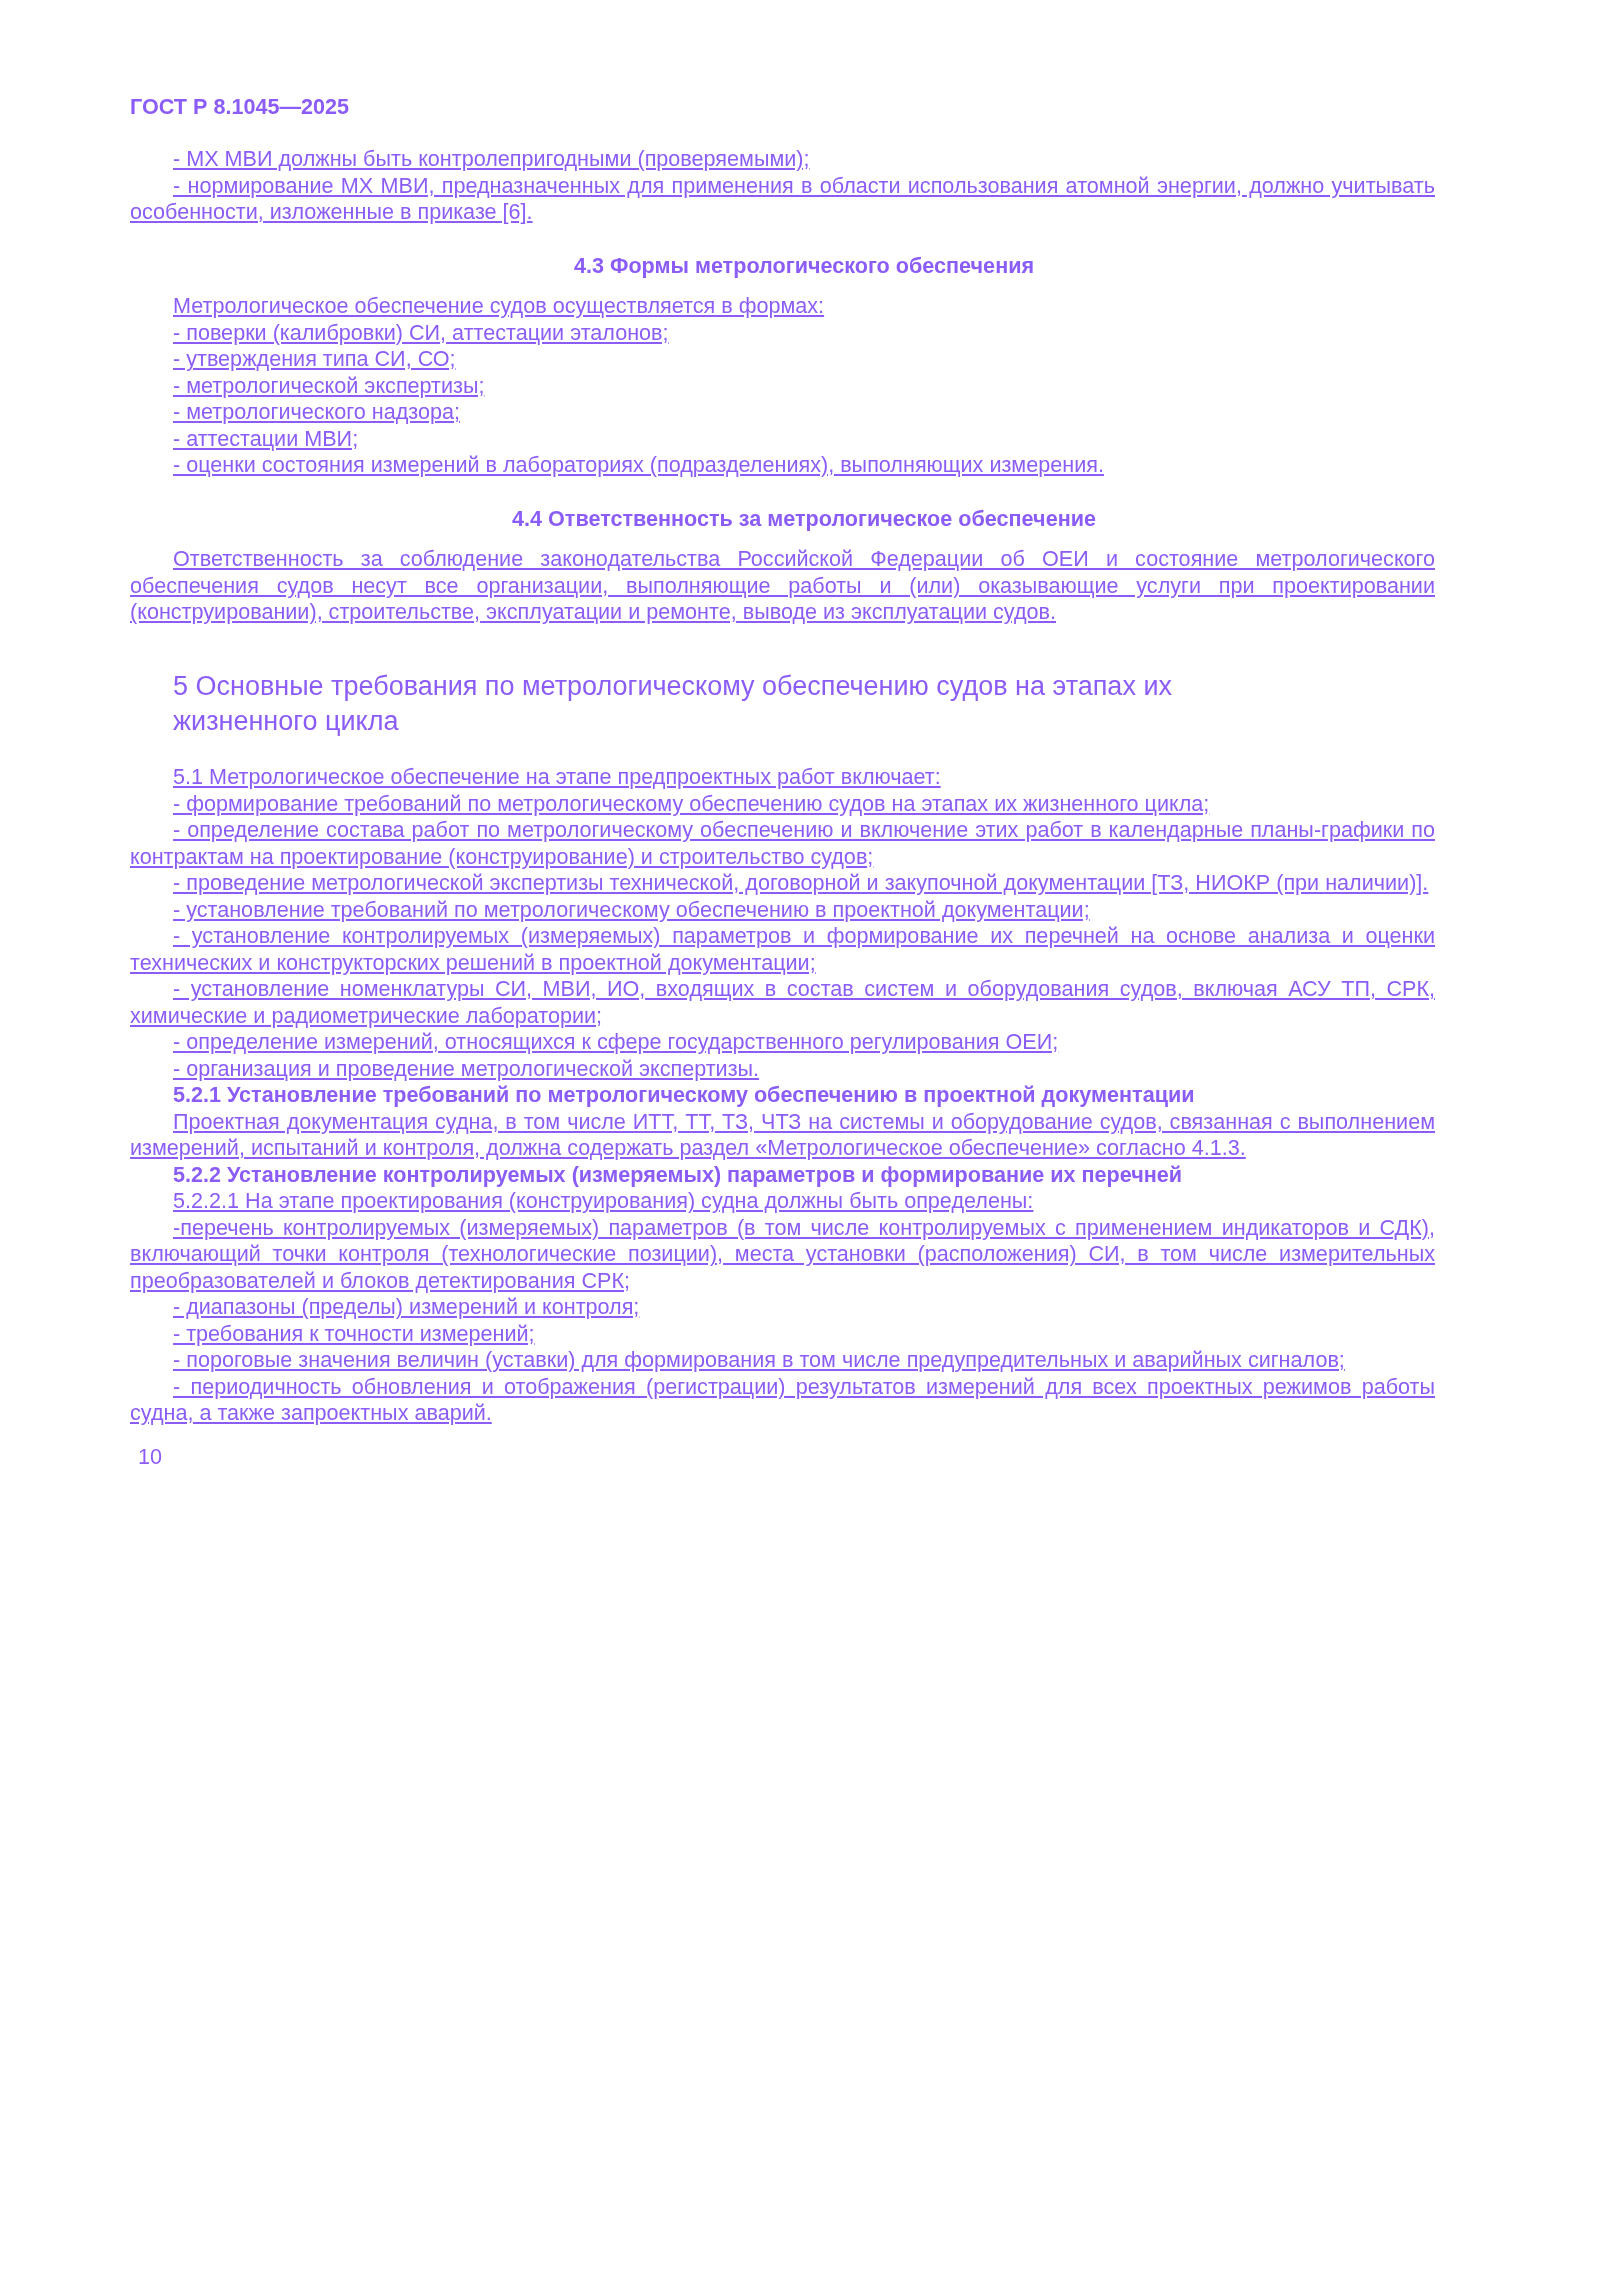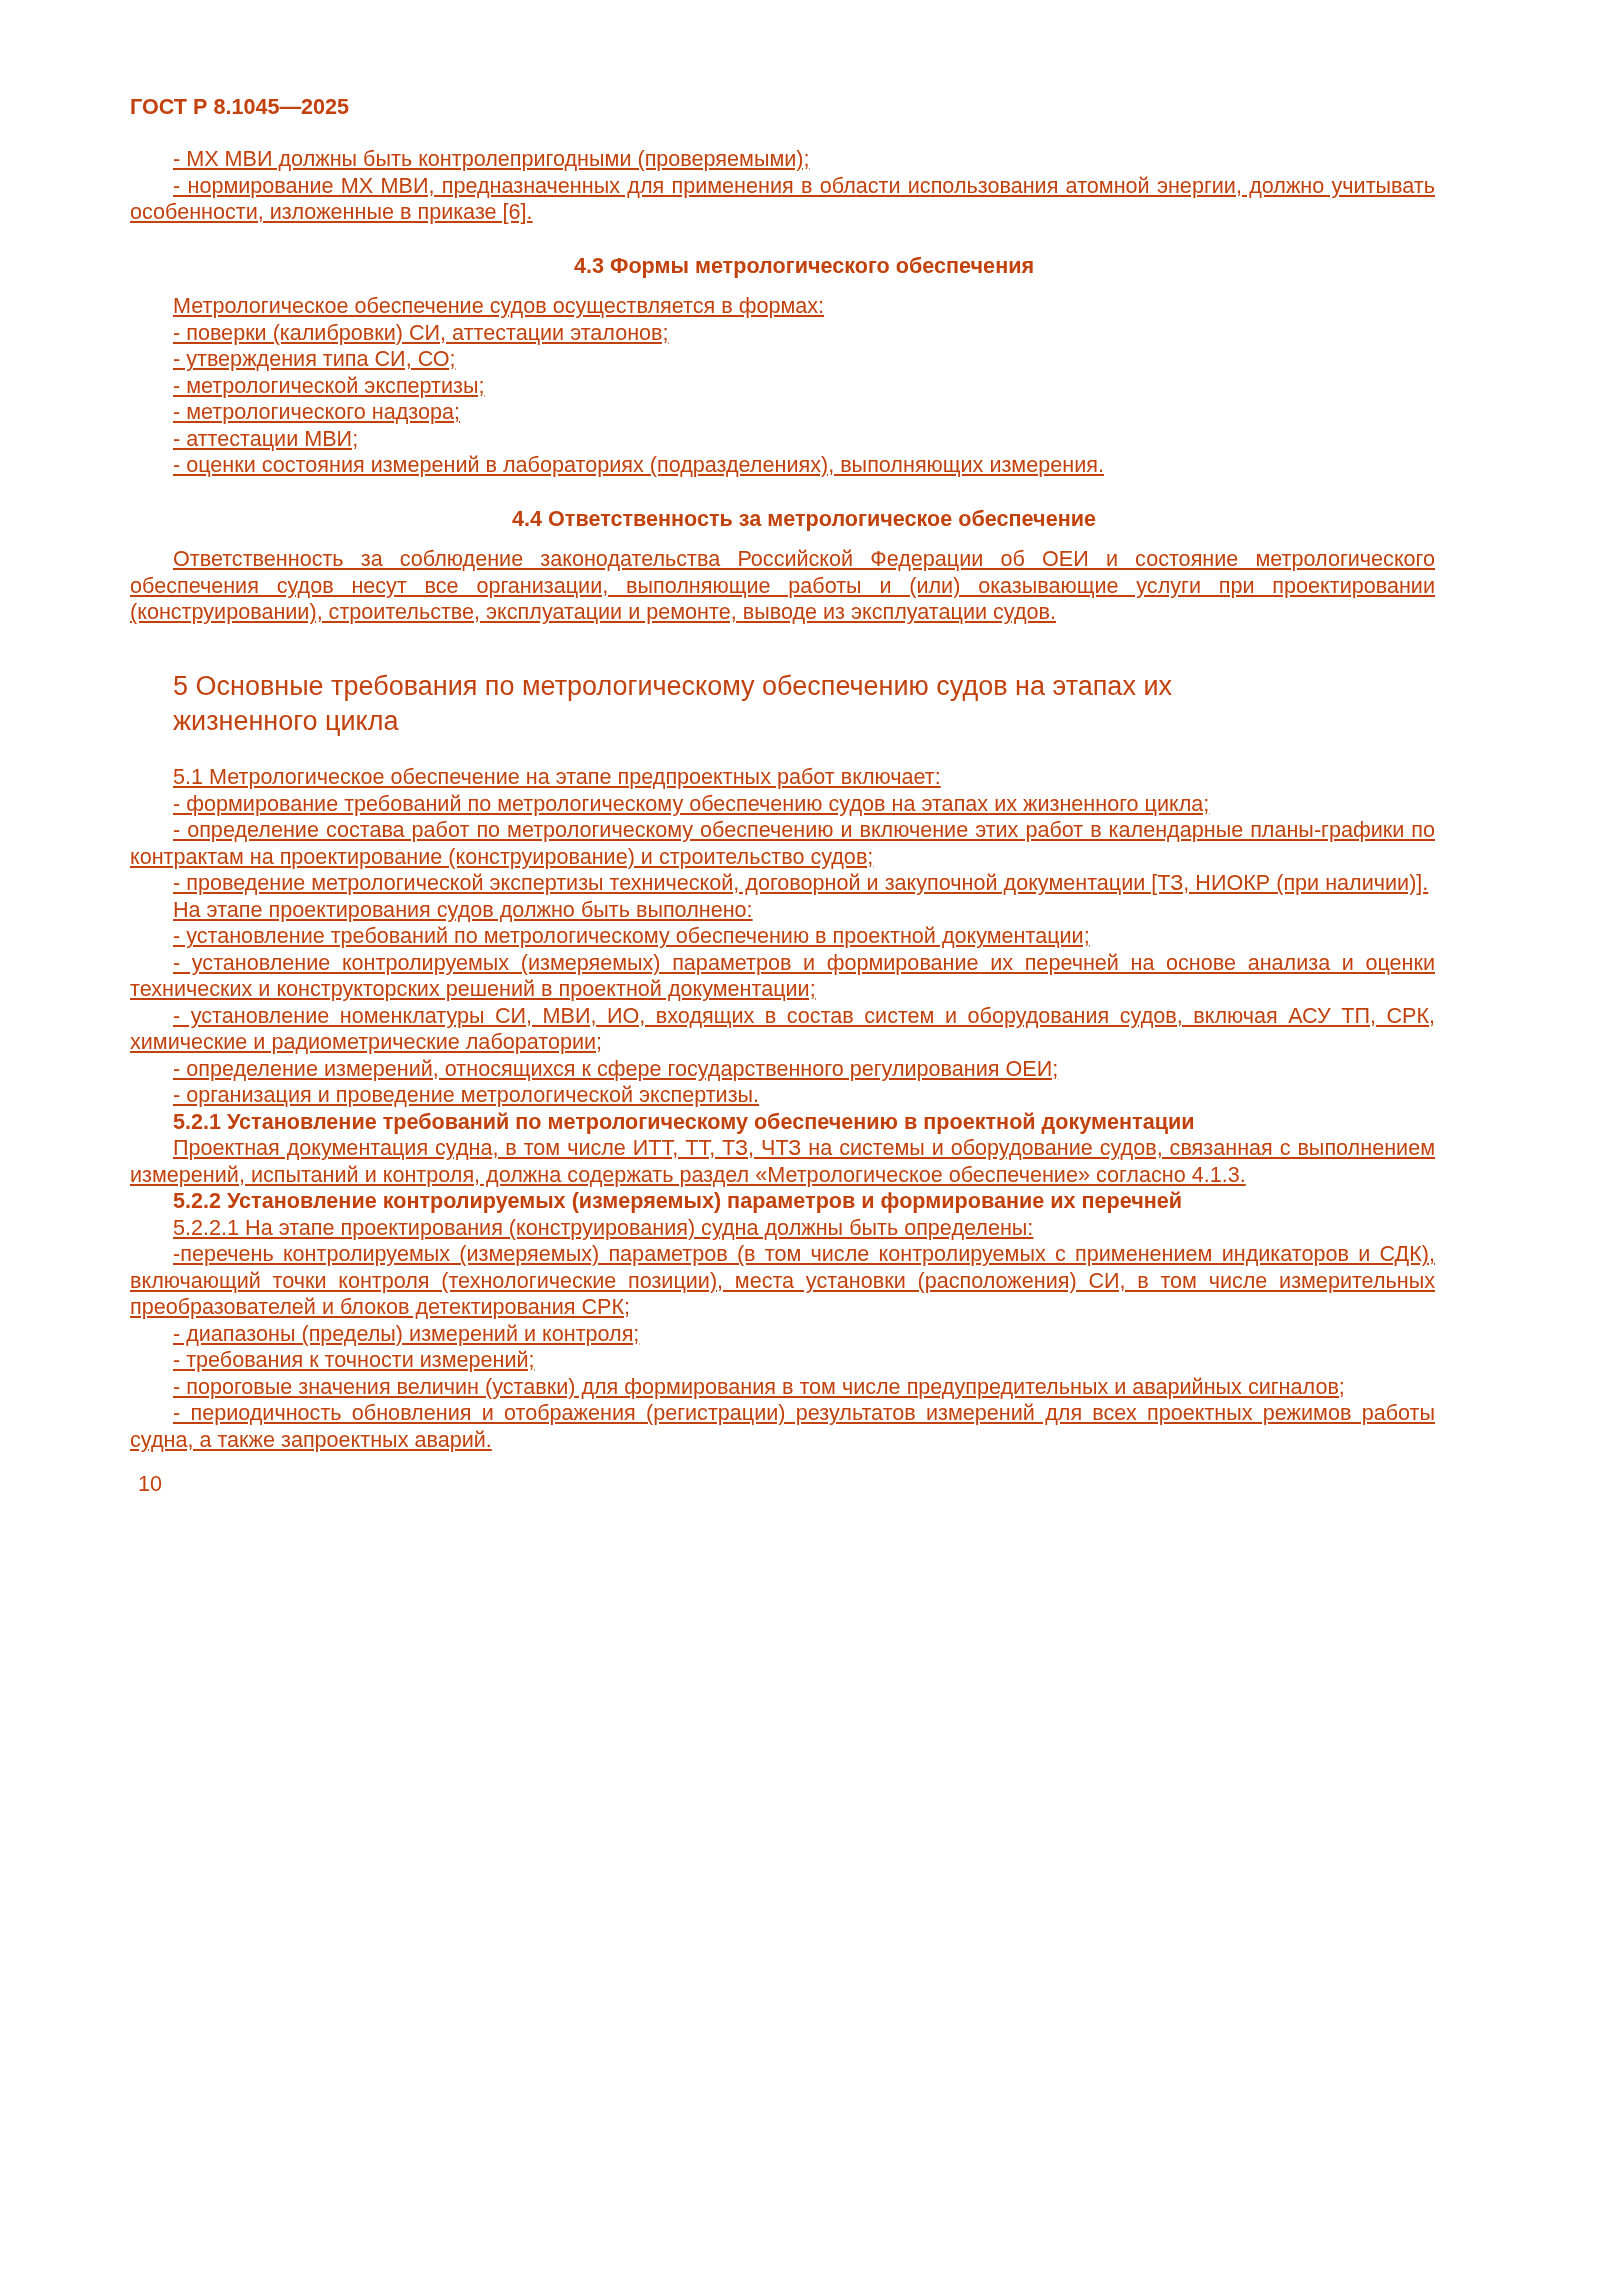--- a/index.html
+++ b/index.html
@@ -10,21 +10,21 @@
     width: 1621px;
     height: 2293px;
     background: #ffffff;
     overflow: hidden;
   }
   .page {
     position: relative;
     width: 1621px;
     height: 2293px;
     background: #ffffff;
-    color: #c2410c;
+    color: #8b5cf6;
     font-family: "Liberation Sans", sans-serif;
     box-sizing: border-box;
     padding: 94px 186px 0 130px;
   }
   .running-header {
     font-weight: bold;
     font-size: 21.6px;
     line-height: 26.5px;
     margin-bottom: 25.5px;
     text-align: left;
@@ -95,21 +95,20 @@
       <p class="block p">- метрологического надзора;</p>
       <p class="block p">- аттестации МВИ;</p>
       <p class="block p">- оценки состояния измерений в лабораториях (подразделениях), выполняющих измерения.</p>
       <p class="block h2">4.4 Ответственность за метрологическое обеспечение</p>
       <p class="block p">Ответственность за соблюдение законодательства Российской Федерации об ОЕИ и состояние метрологического обеспечения судов несут все организации, выполняющие работы и (или) оказывающие услуги при проектировании (конструировании), строительстве, эксплуатации и ремонте, выводе из эксплуатации судов.</p>
       <p class="block h1">5 Основные требования по метрологическому обеспечению судов на этапах их жизненного цикла</p>
       <p class="block p">5.1 Метрологическое обеспечение на этапе предпроектных работ включает:</p>
       <p class="block p">- формирование требований по метрологическому обеспечению судов на этапах их жизненного цикла;</p>
       <p class="block p">- определение состава работ по метрологическому обеспечению и включение этих работ в календарные планы-графики по контрактам на проектирование (конструирование) и строительство судов;</p>
       <p class="block p">- проведение метрологической экспертизы технической, договорной и закупочной документации [ТЗ, НИОКР (при наличии)].</p>
-      <p class="block p">На этапе проектирования судов должно быть выполнено:</p>
       <p class="block p">- установление требований по метрологическому обеспечению в проектной документации;</p>
       <p class="block p">- установление контролируемых (измеряемых) параметров и формирование их перечней на основе анализа и оценки технических и конструкторских решений в проектной документации;</p>
       <p class="block p">- установление номенклатуры СИ, МВИ, ИО, входящих в состав систем и оборудования судов, включая АСУ ТП, СРК, химические и радиометрические лаборатории;</p>
       <p class="block p">- определение измерений, относящихся к сфере государственного регулирования ОЕИ;</p>
       <p class="block p">- организация и проведение метрологической экспертизы.</p>
       <p class="block h3">5.2.1 Установление требований по метрологическому обеспечению в проектной документации</p>
       <p class="block p">Проектная документация судна, в том числе ИТТ, ТТ, ТЗ, ЧТЗ на системы и оборудование судов, связанная с выполнением измерений, испытаний и контроля, должна содержать раздел «Метрологическое обеспечение» согласно 4.1.3.</p>
       <p class="block h3">5.2.2 Установление контролируемых (измеряемых) параметров и формирование их перечней</p>
       <p class="block p">5.2.2.1 На этапе проектирования (конструирования) судна должны быть определены:</p>
       <p class="block p">-перечень контролируемых (измеряемых) параметров (в том числе контролируемых с применением индикаторов и СДК), включающий точки контроля (технологические позиции), места установки (расположения) СИ, в том числе измерительных преобразователей и блоков детектирования СРК;</p>

